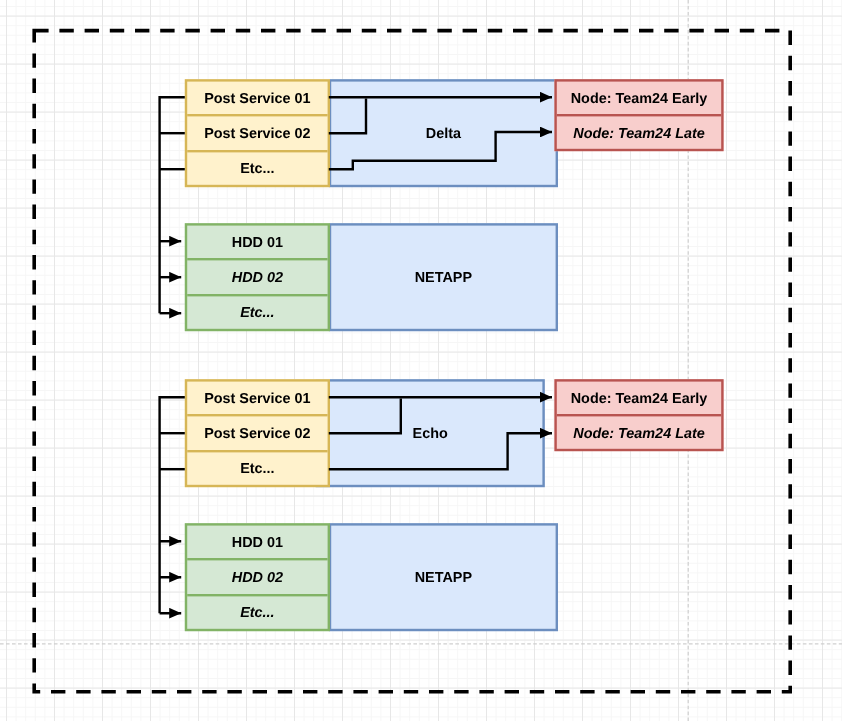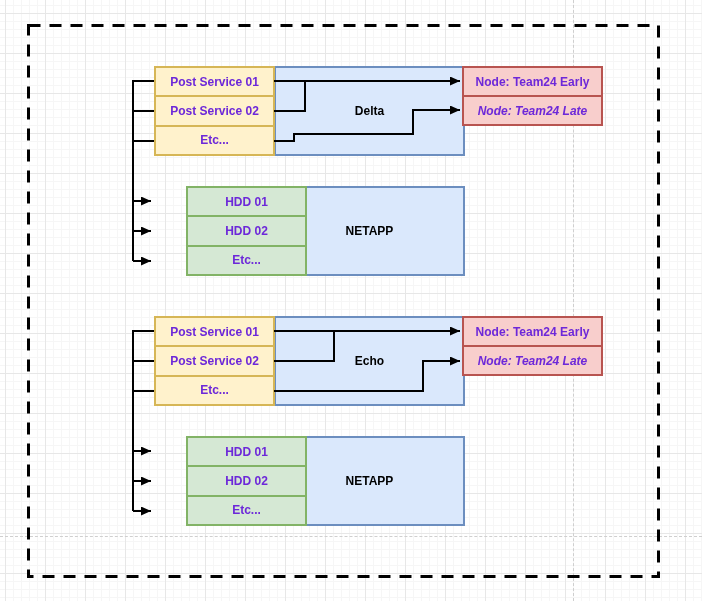--- a/index.html
+++ b/index.html
@@ -37,28 +37,28 @@
   }
   .stack{
     position:absolute;
     box-sizing:border-box;
     border:2px solid;
     display:flex;flex-direction:column;
   }
   .stack .row{
     flex:1;
     display:flex;align-items:center;justify-content:center;
-    font-size:12px;font-weight:bold;color:#6d28d9;
+    font-size:12px;font-weight:bold;color:#000000;
   }
   .stack .row + .row{border-top:2px solid;}
   
   .fill-yellow{background:var(--yellow-fill,#fff2cc);border-color:var(--yellow-stroke,#d6b656);}
   .fill-yellow .row + .row{border-color:var(--yellow-stroke,#d6b656);text-align:center;}
-  .fill-green{background:var(--green-fill,#d5e8d4);border-color:var(--green-stroke,#82b366);margin-left:32px;}
-  .fill-green .row + .row{border-color:var(--green-stroke,#82b366);}
+  .fill-green{background:var(--green-fill,#d5e8d4);border-color:var(--green-stroke,#82b366);}
+  .fill-green .row + .row{border-color:var(--green-stroke,#82b366);font-style:italic;}
   .fill-blue{background:var(--blue-fill,#dae8fc);border-color:var(--blue-stroke,#6c8ebf);}
   .fill-red{background:var(--red-fill,#f8cecc);border-color:var(--red-stroke,#b85450);}
   .fill-red .row + .row{border-color:var(--red-stroke,#b85450);font-style:italic;}
   .z-blue{z-index:2;}
   .z-stack{z-index:3;}
   .z-red{z-index:4;}
   #connector-layer{
     position:absolute;left:0;top:0;z-index:5;
     pointer-events:none;
   }
@@ -91,21 +91,21 @@
   <div class="box fill-blue z-blue" style="left:274px;top:186px;width:191px;height:90px;">
     <span>NETAPP</span>
   </div>
 
   <div class="stack fill-green z-stack" style="left:154px;top:186px;width:121px;height:90px;">
     <div class="row">HDD 01</div>
     <div class="row">HDD 02</div>
     <div class="row">Etc...</div>
   </div>
 
-  <div class="box fill-blue z-blue" style="left:274px;top:316px;width:191px;height:90px;">
+  <div class="box fill-blue z-blue" style="left:263px;top:316px;width:191px;height:90px;">
     <span>Echo</span>
   </div>
 
   <div class="stack fill-yellow z-stack" style="left:154px;top:316px;width:121px;height:90px;">
     <div class="row">Post Service 01</div>
     <div class="row">Post Service 02</div>
     <div class="row">Etc...</div>
   </div>
 
   <div class="stack fill-red z-red" style="left:462px;top:316px;width:141px;height:60px;">

